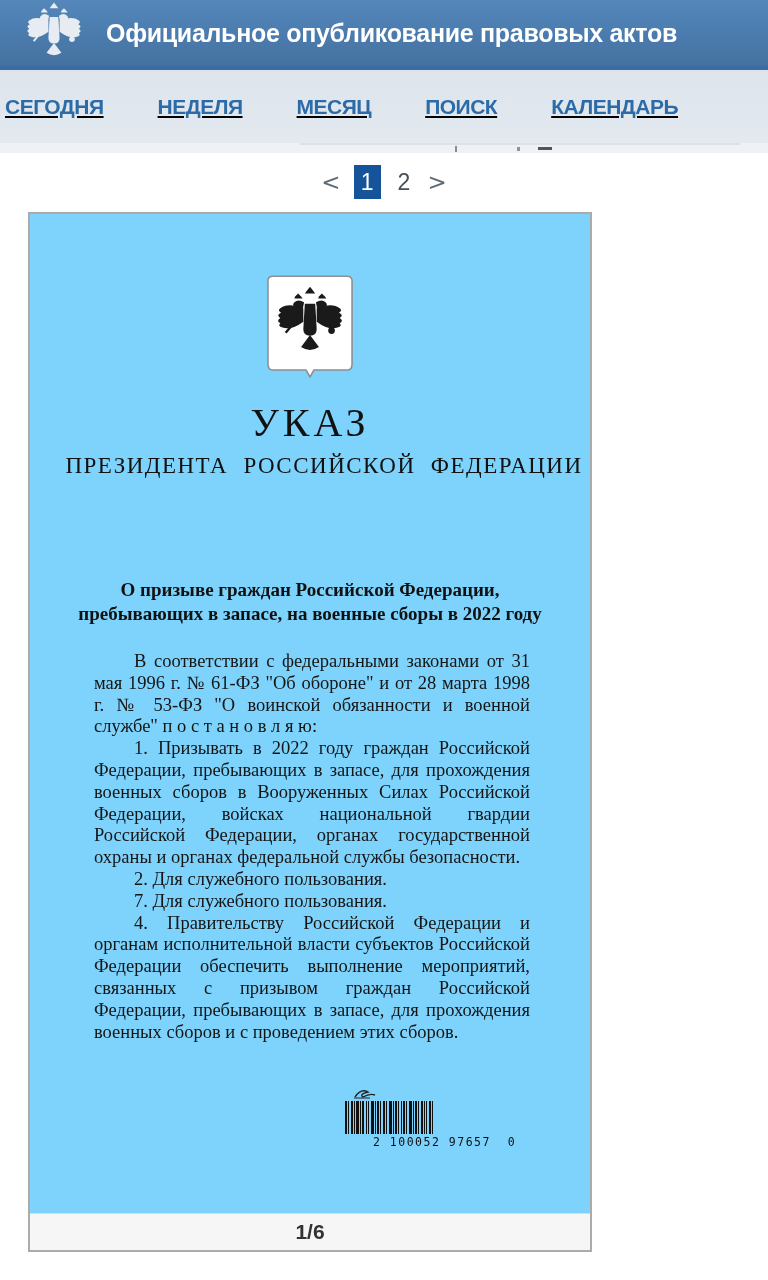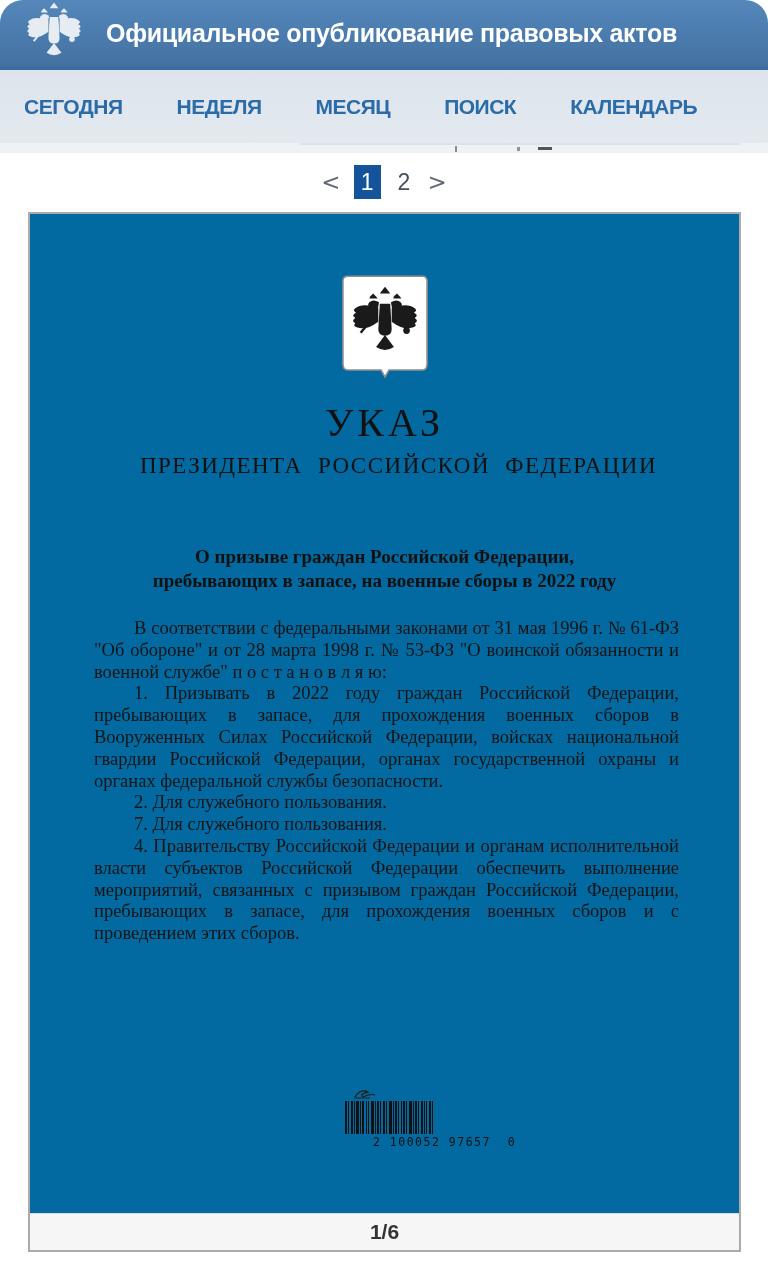--- a/index.html
+++ b/index.html
@@ -1,39 +1,39 @@
 <!DOCTYPE html>
 <html lang="ru"><head>
 <meta charset="utf-8">
 <style>
   * { margin:0; padding:0; box-sizing:border-box; }
   html,body { background:#ffffff; }
   .screen {
     position:relative; width:768px; height:1280px; overflow:hidden;
-    background:#ffffff; font-family:"Liberation Sans", sans-serif;border-radius:23px;
+    background:#ffffff; font-family:"Liberation Sans", sans-serif;
   }
 
   
   .app-header {
     position:absolute; top:0; left:0; width:768px; height:70px;
     background:linear-gradient(#5587bb, #4a7aac 60%, #44719f);
     border-bottom:4px solid #3b6b9f;
     display:flex; align-items:center;
   }
   .app-header .emblem { margin-left:22px; width:64px; height:62px; display:block; }
   .app-header h1 {
     margin-left:20px; color:#ffffff; font-size:25px; font-weight:bold;
     letter-spacing:-0.3px;
   }
 
   
   .main-nav {
     position:absolute; top:70px; left:0; width:768px; height:73px;
     background:linear-gradient(#dde4ec, #e3e9ef);
-    display:flex; align-items:center; padding-left:24px; gap:54px;
+    display:flex; align-items:center; padding-left:5px; gap:54px;text-decoration:underline;
   }
   .main-nav a {
     color:#2b6ba7; text-decoration:none; font-weight:bold; font-size:21px;
     letter-spacing:-0.5px; white-space:nowrap; cursor:pointer;
   }
 
   
   .clipped-row {
     position:absolute; top:143px; left:0; width:768px; height:10px;
     background:#eef1f5; overflow:hidden;
@@ -53,38 +53,38 @@
   .pagination .arrow { color:#5f6a74; cursor:pointer; font-family:"DejaVu Sans", sans-serif; }
   .pagination .page { color:#44505a; cursor:pointer; padding:0 4px; }
   .pagination .page.active {
     background:#15549a; color:#ffffff; cursor:default;
     width:27px; height:34px; display:flex; align-items:center; justify-content:center;
     padding:0;
   }
 
   
   .doc-card {
-    position:absolute; top:212px; left:28px; width:713px; height:1040px;
-    background:#0369a1; border:2px solid #ababab; cursor:pointer;
+    position:absolute; top:212px; left:28px; width:564px; height:1040px;
+    background:#7dd3fc; border:2px solid #ababab; cursor:pointer;
   }
   .doc-page {
     position:absolute; top:0; left:0; width:100%; height:1002px; overflow:hidden;
     font-family:"Liberation Serif", serif; color:#1c1c1c;
   }
   .doc-emblem { display:block; margin:60px auto 0 auto; width:88px; height:110px; }
   .doc-type {
     margin-top:18px; text-align:center; font-size:40px; font-weight:normal;
     letter-spacing:4px; line-height:42px; color:#111;
   }
   .doc-issuer {
     margin-top:9px; text-align:center; font-size:23px; font-weight:normal;
     letter-spacing:1.5px; word-spacing:8px; line-height:26px; color:#111;padding-left:28px;
   }
   .doc-title {
-    margin-top:66px; text-align:center; font-weight:bold; font-size:19px;
+    margin-top:99px; text-align:center; font-weight:bold; font-size:19px;
     line-height:24px; color:#111;
   }
   .doc-body {
     margin:25px 60px 0 64px; text-align:justify; font-size:18.5px;
     line-height:21.8px; color:#151515;
   }
   .doc-body p { text-indent:40px; }
 
   
   .barcode-block { position:absolute; top:873px; left:315px; width:100px; }

